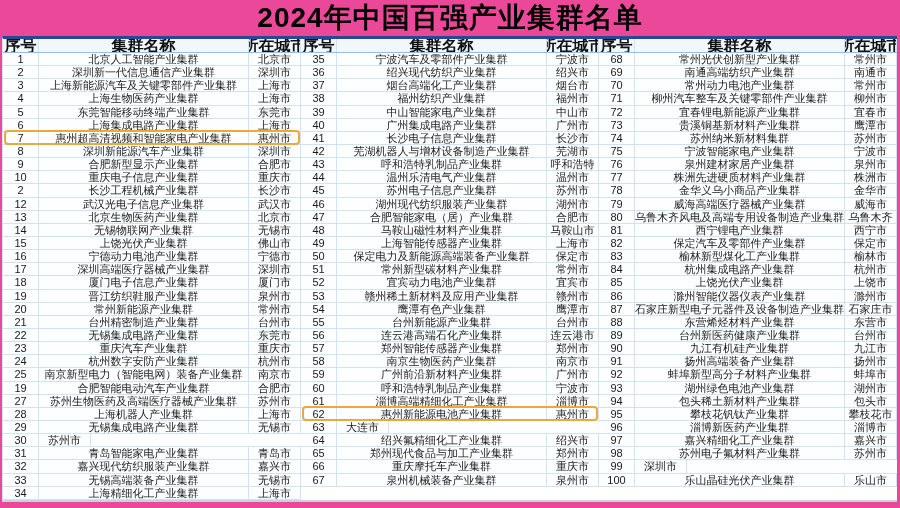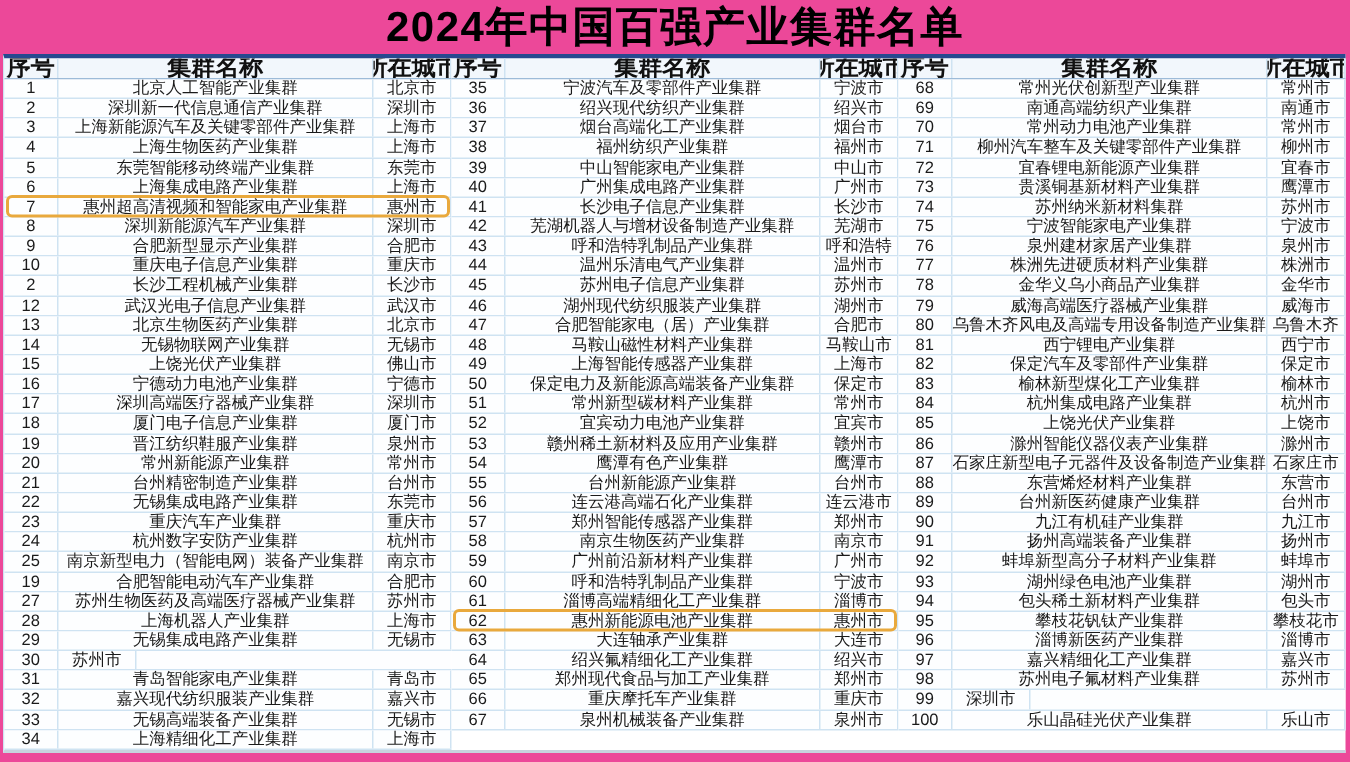--- a/index.html
+++ b/index.html
@@ -368,21 +368,20 @@
           <div class="cell col-city">淄博市</div>
         </div>
         <div class="row">
           <div class="cell col-no">62</div>
           <div class="cell col-name">惠州新能源电池产业集群</div>
           <div class="cell col-city">惠州市</div>
           <div class="hl-box"></div>
         </div>
         <div class="row">
           <div class="cell col-no">63</div>
-          <div class="cell col-name">大连轴承产业集群</div>
           <div class="cell col-city">大连市</div>
         </div>
         <div class="row">
           <div class="cell col-no">64</div>
           <div class="cell col-name">绍兴氟精细化工产业集群</div>
           <div class="cell col-city">绍兴市</div>
         </div>
         <div class="row">
           <div class="cell col-no">65</div>
           <div class="cell col-name">郑州现代食品与加工产业集群</div>

